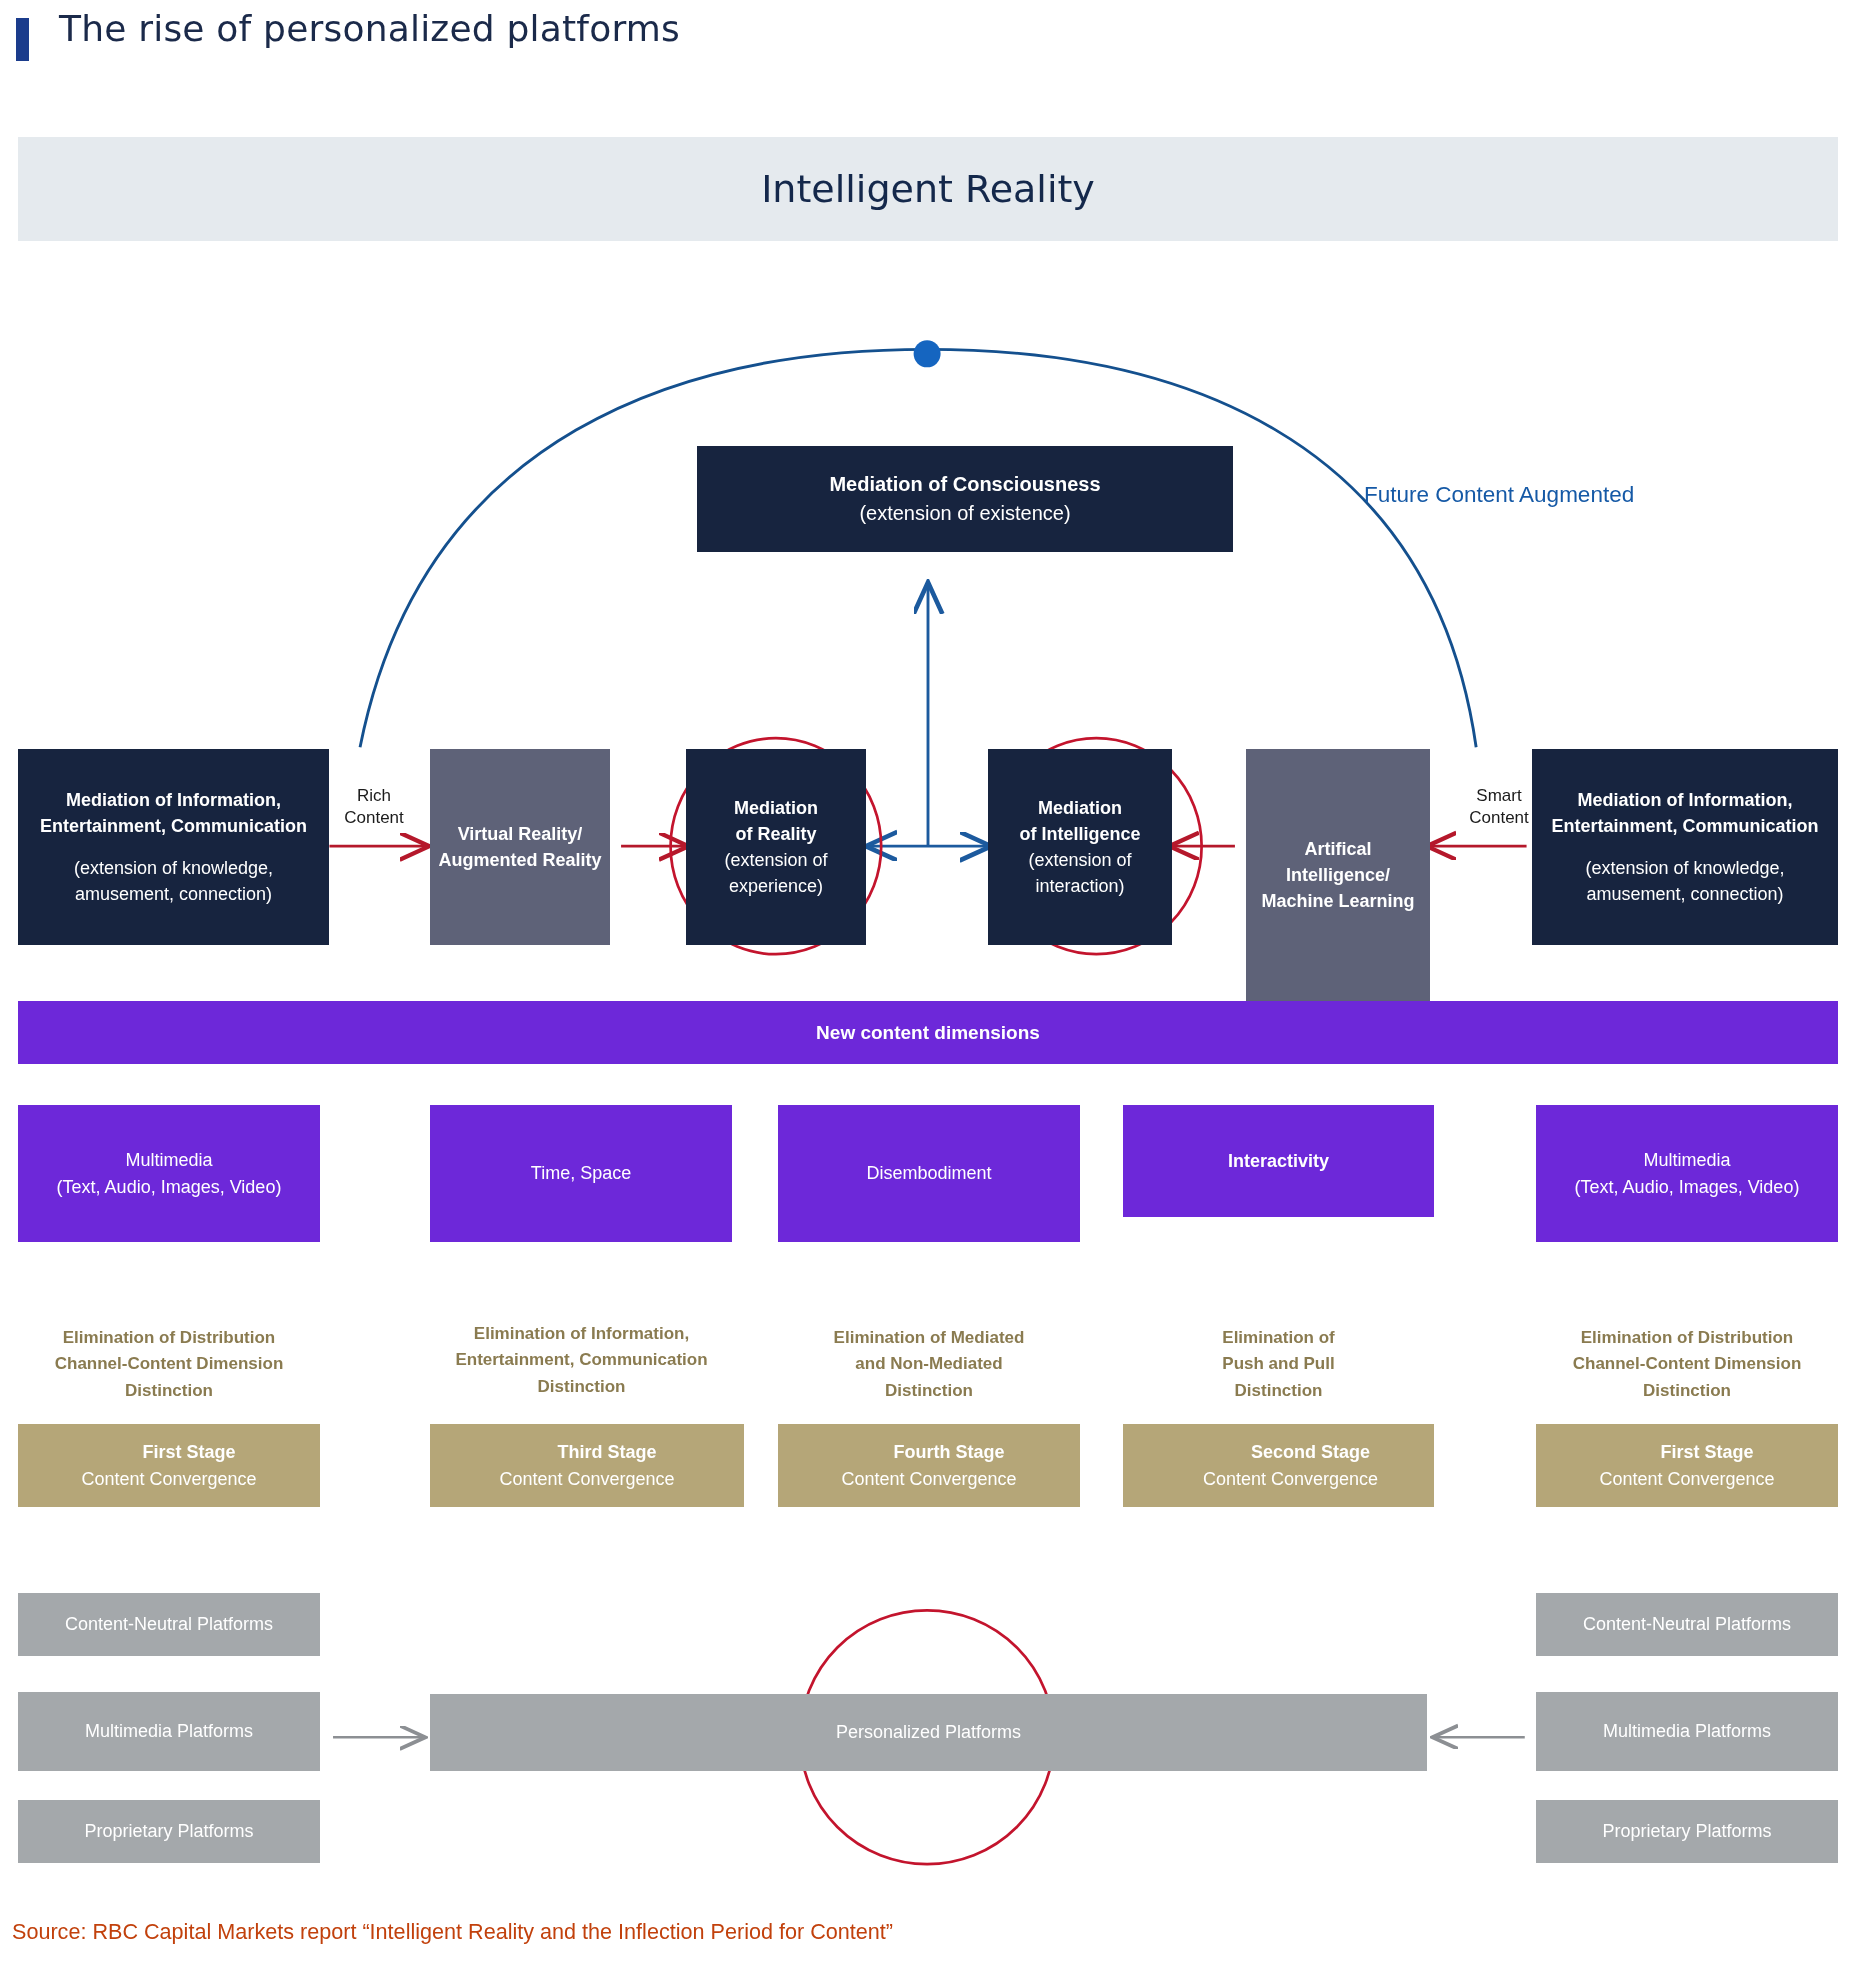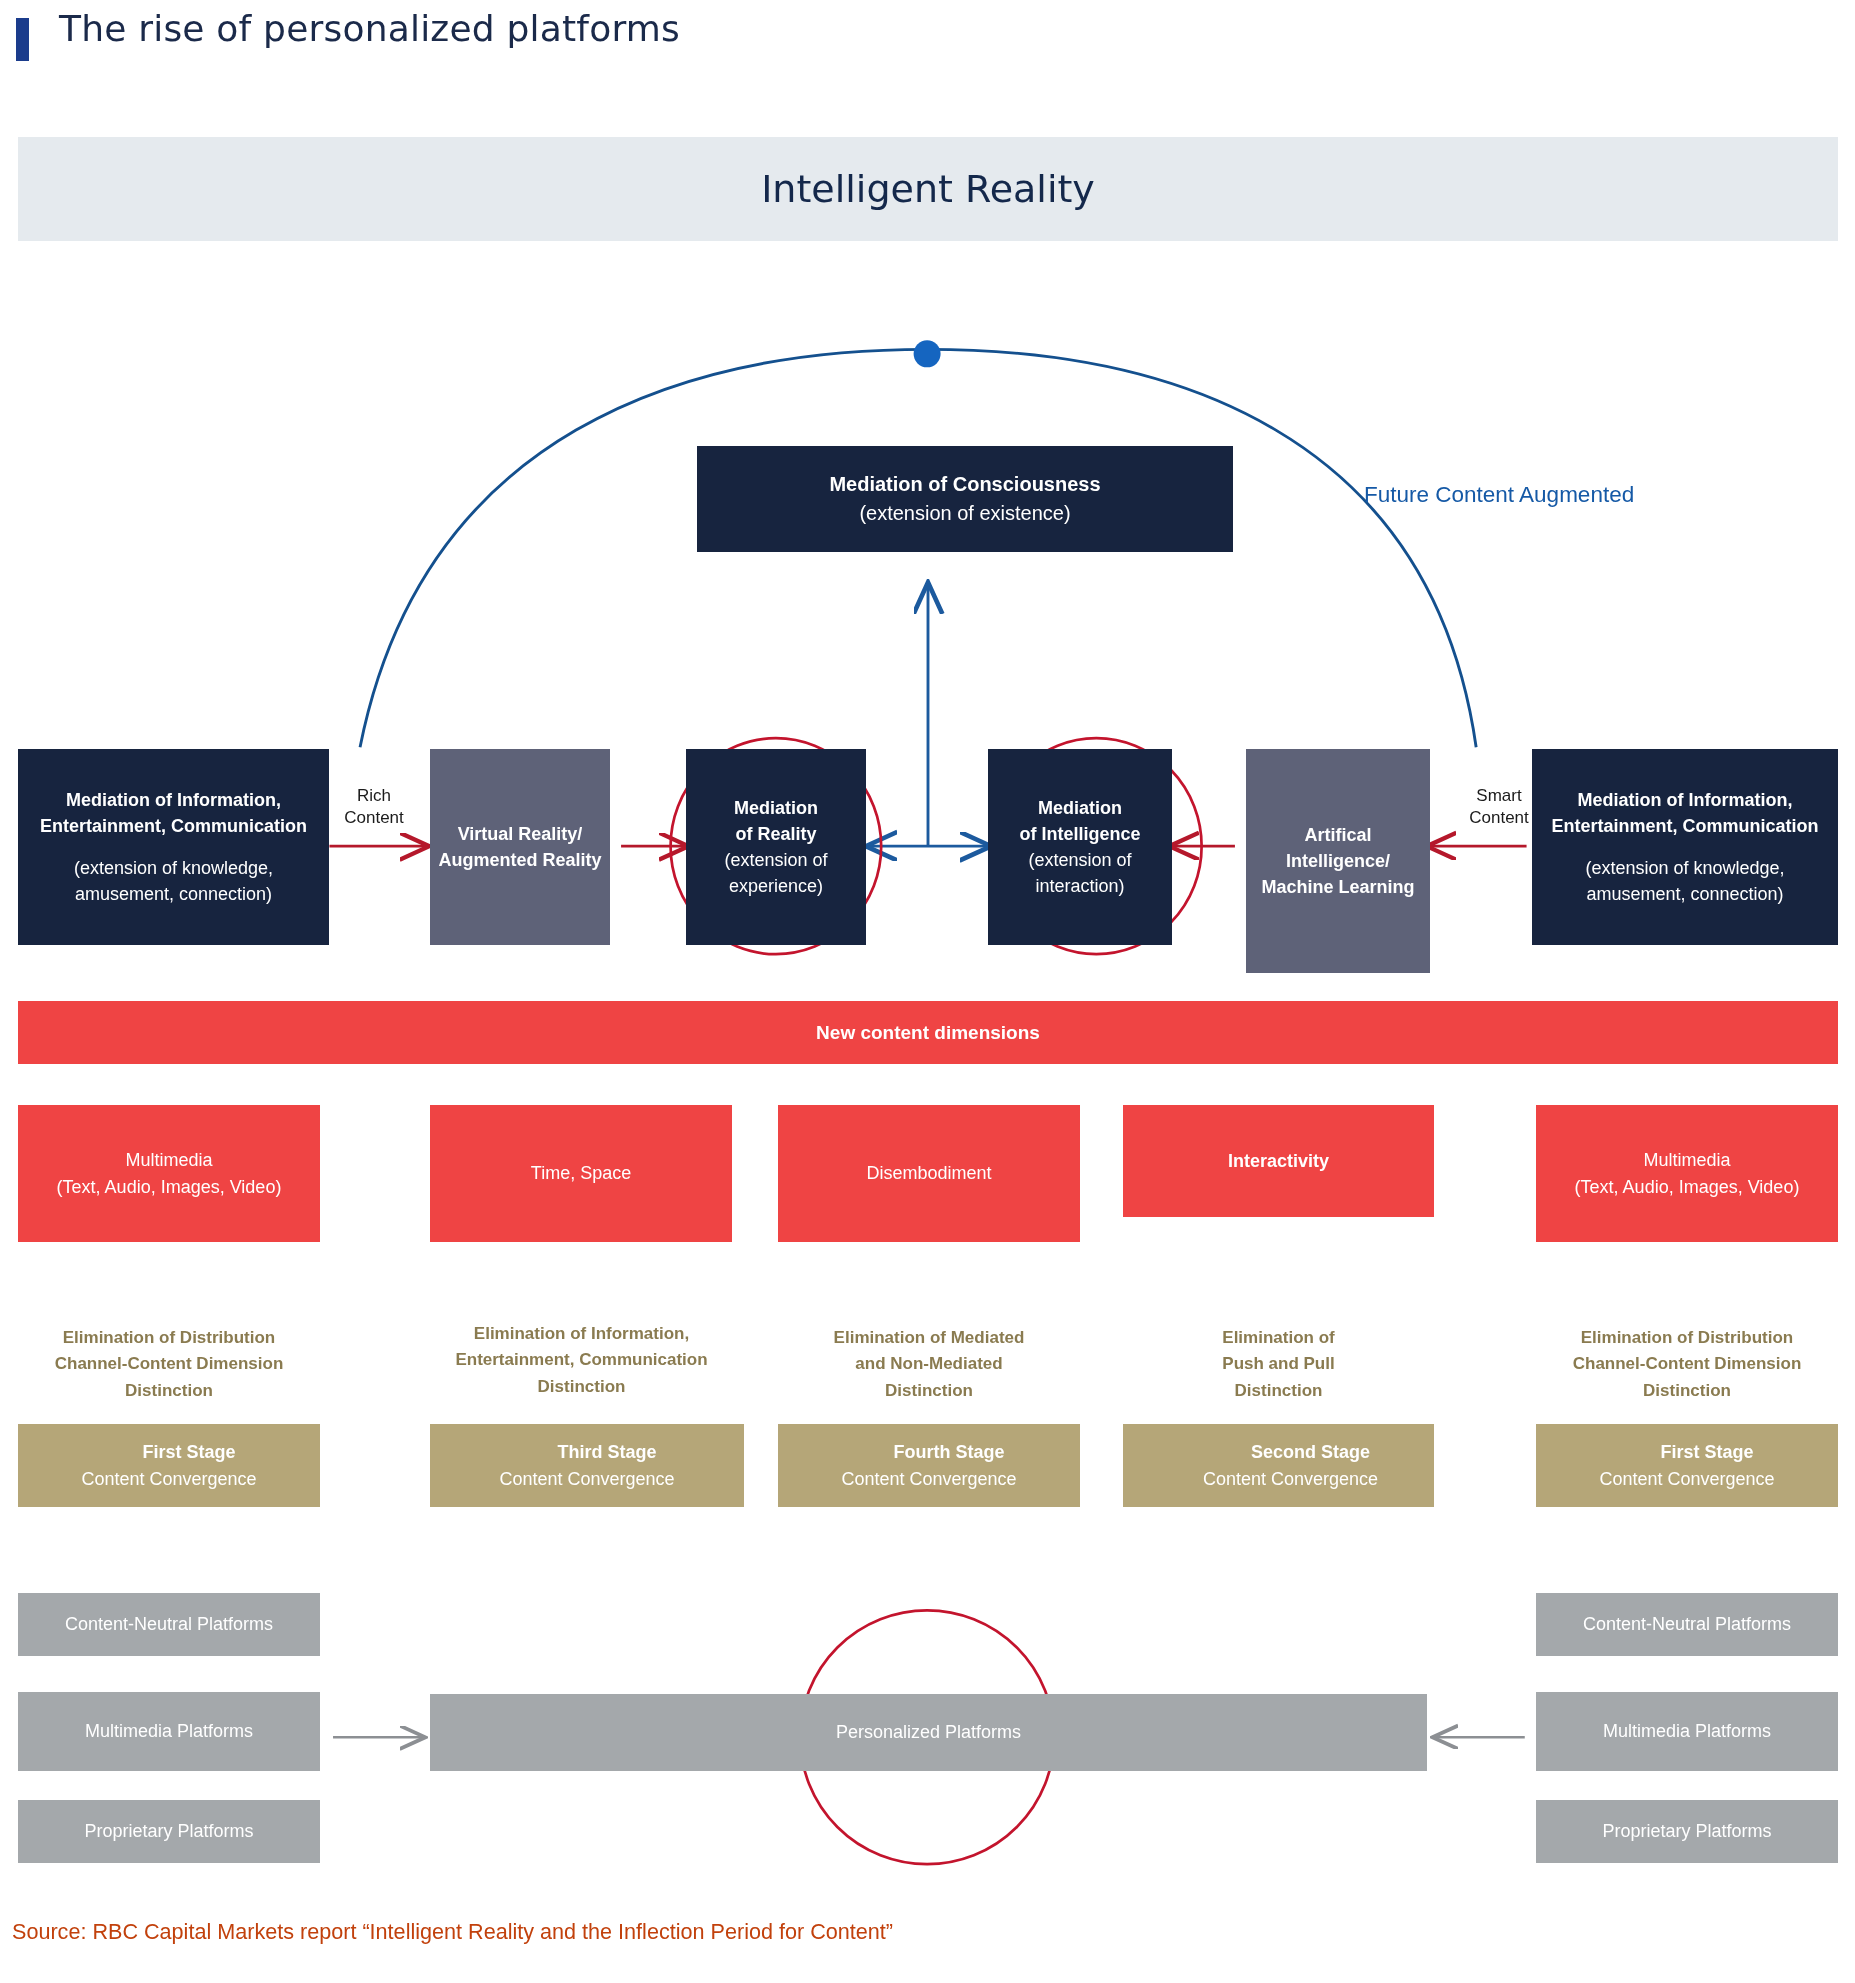--- a/index.html
+++ b/index.html
@@ -24,21 +24,21 @@
   #banner-text{font-size:38px;color:#14284B;font-family:"DejaVu Sans",sans-serif;}
   
   #overlay{left:0;top:0;width:1856px;height:1984px;pointer-events:none;}
   
   .box{
     display:flex;flex-direction:column;align-items:center;justify-content:center;
     text-align:center;box-sizing:border-box;
   }
   .navy{background:#17243F;color:#ffffff;}
   .slate{background:#5E6278;color:#ffffff;}
-  .blue{background:#ef4444;color:#ffffff;}
+  .blue{background:#6d28d9;color:#ffffff;}
   .khaki{background:#B5A678;color:#ffffff;}
   .grey{background:#A4A8AB;color:#ffffff;}
   .b{font-weight:bold;}
   
   .mainlabel{font-size:18px;font-weight:bold;line-height:1.45;}
   .mainsub{font-size:18px;font-weight:normal;line-height:1.45;}
   .spacer{height:16px;}
   
   .flow-label{
     font-size:17px;color:#1B1B1B;text-align:center;line-height:1.3;
@@ -140,21 +140,21 @@
   <div class="mainsub">experience)</div>
 </div>
 
 <div class="abs box navy" style="left:988px;top:749px;width:184px;height:196px;">
   <div class="mainlabel">Mediation</div>
   <div class="mainlabel">of Intelligence</div>
   <div class="mainsub">(extension of</div>
   <div class="mainsub">interaction)</div>
 </div>
 
-<div class="abs box slate" style="left:1246px;top:749px;width:184px;height:224px;">
+<div class="abs box slate" style="left:1246px;top:749px;width:184px;height:252px;">
   <div class="mainlabel">Artifical</div>
   <div class="mainlabel">Intelligence/</div>
   <div class="mainlabel">Machine Learning</div>
 </div>
 
 <div class="abs flow-label" style="left:1447px;top:785px;width:104px;">
   <div>Smart</div>
   <div>Content</div>
 </div>
 

